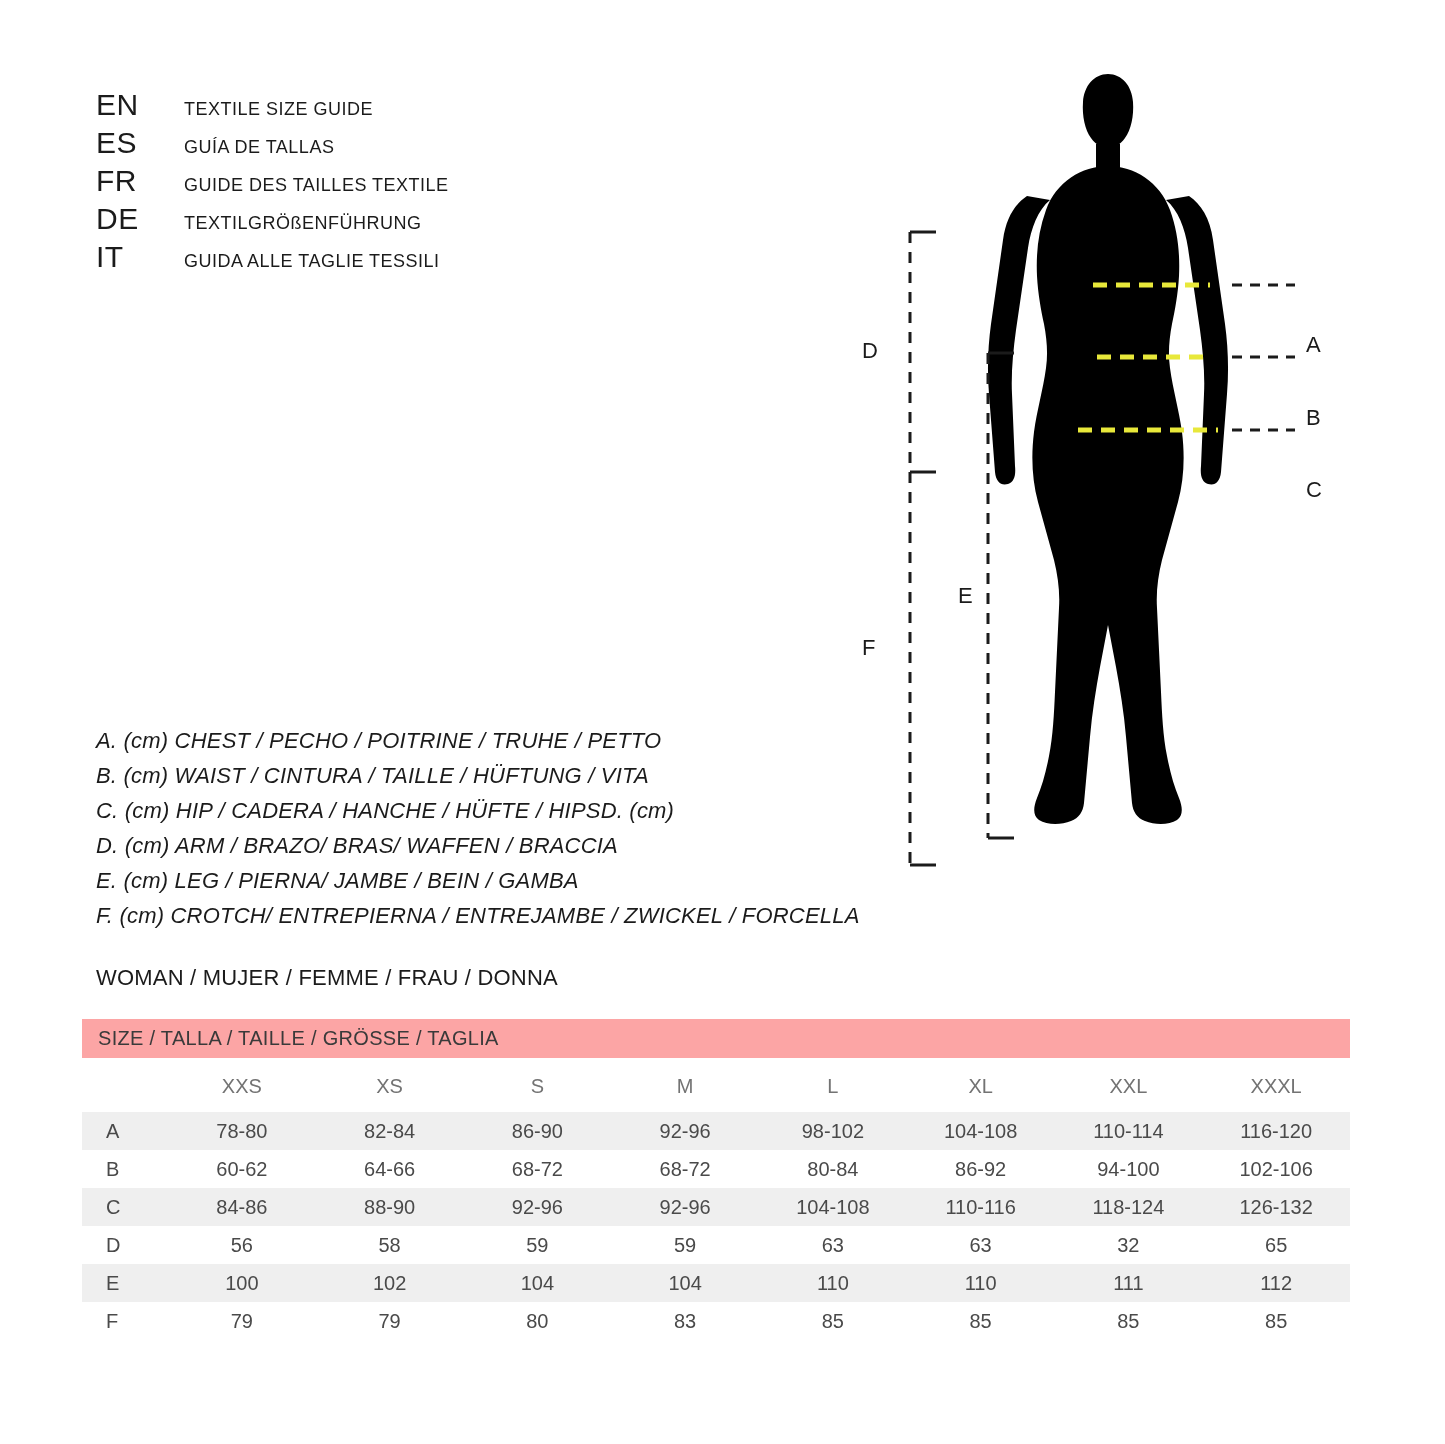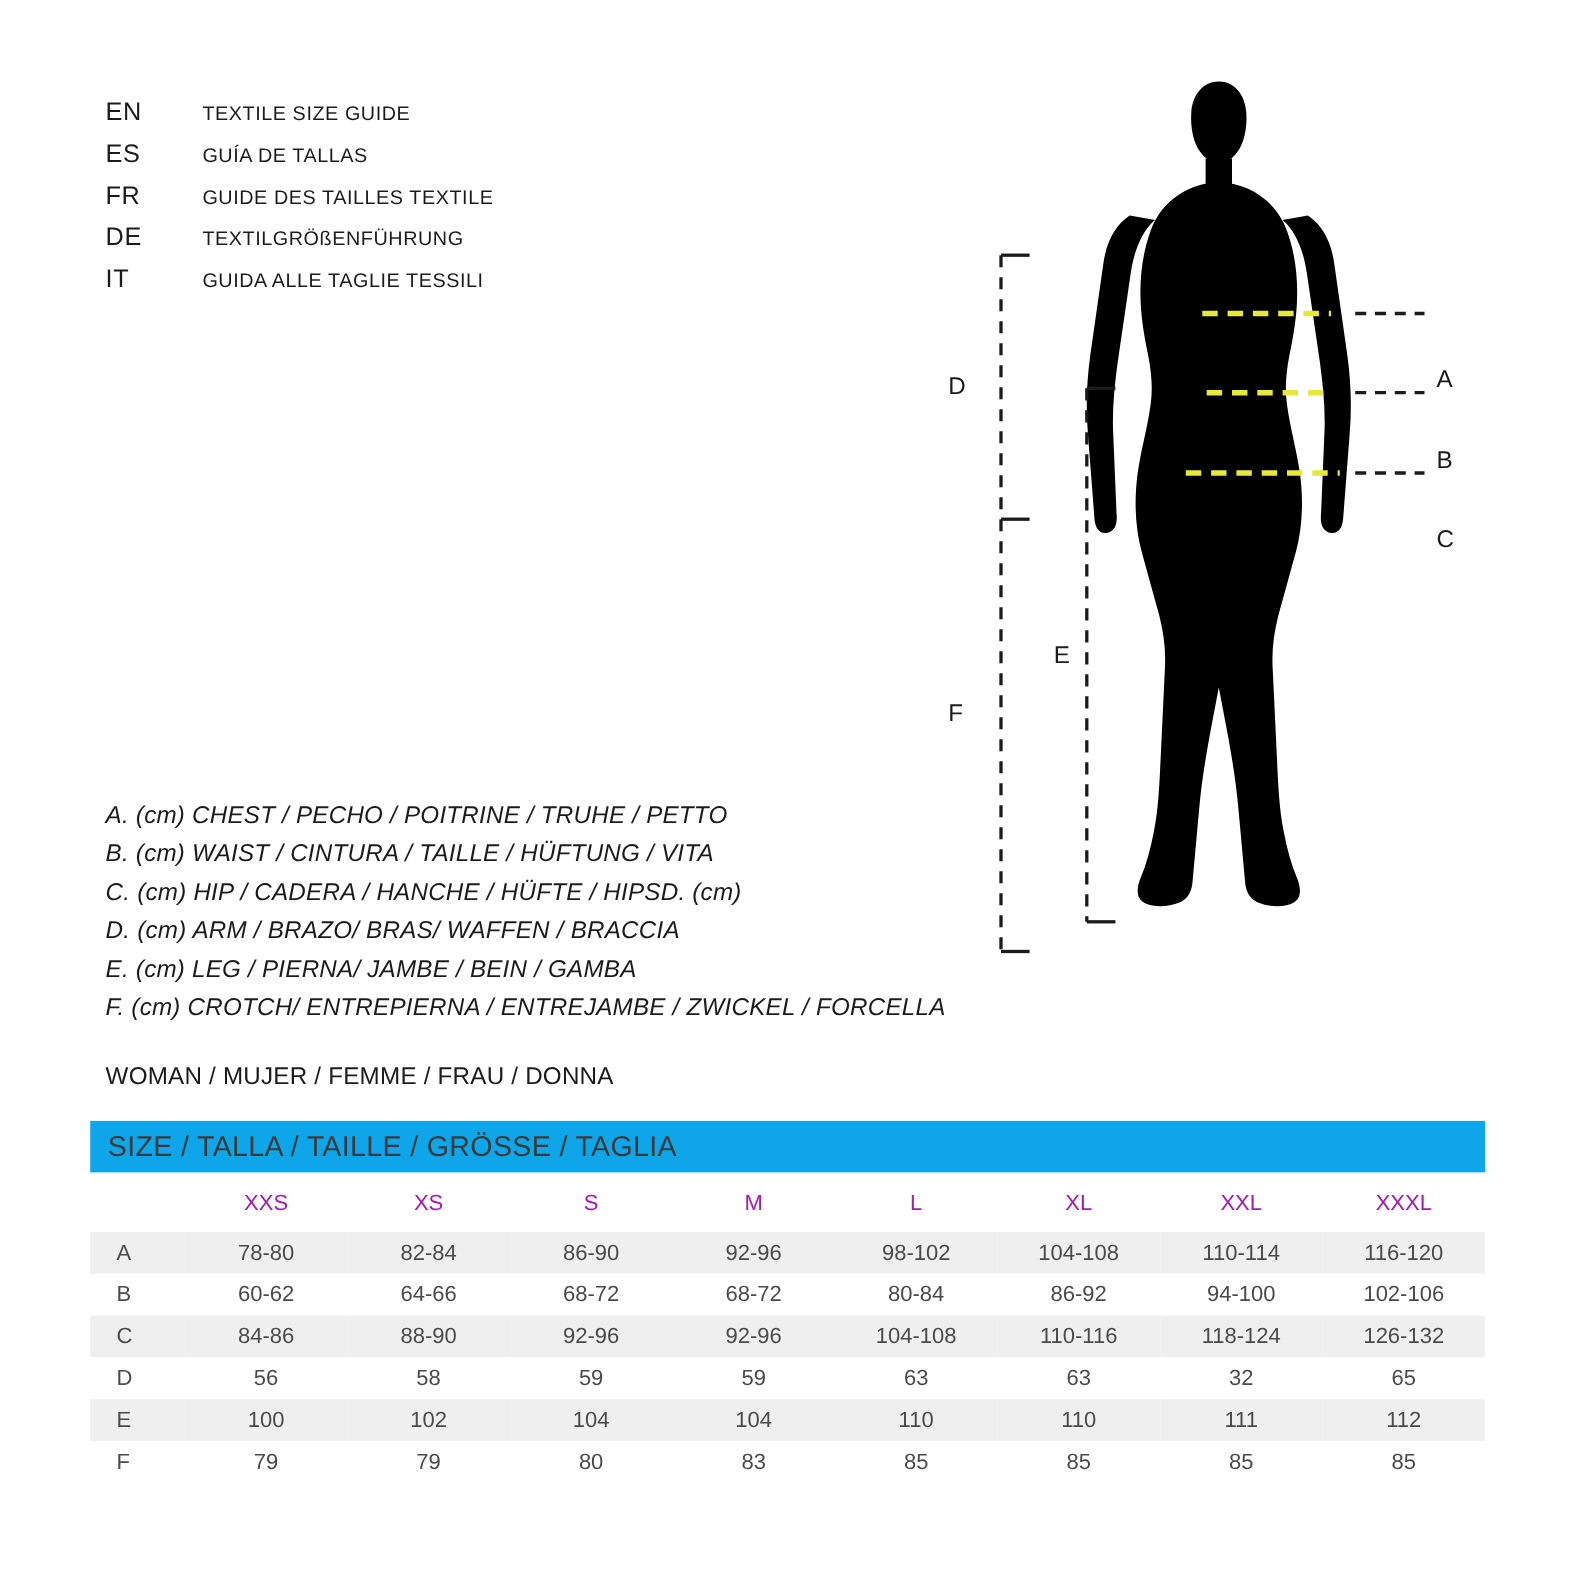--- a/index.html
+++ b/index.html
@@ -2,34 +2,34 @@
 <html><head>
 <meta charset="utf-8">
 <style>
   html,body{margin:0;padding:0;background:#ffffff;}
   body{width:1445px;height:1444px;font-family:"Liberation Sans",sans-serif;color:#1b1b1b;overflow:hidden;}
   .page{position:relative;width:1445px;height:1444px;}
 
   
   .titles{position:absolute;left:96px;top:88px;}
   .title-row{display:flex;align-items:baseline;height:38px;}
-  .title-lang{width:88px;font-size:23px;letter-spacing:.5px;color:#1b1b1b;}
+  .title-lang{width:88px;font-size:30px;letter-spacing:.5px;color:#1b1b1b;}
   .title-text{font-size:18px;letter-spacing:.5px;color:#1b1b1b;white-space:nowrap;}
 
   
   .legend{position:absolute;left:96px;top:723px;}
   .legend-line{font-size:22px;letter-spacing:.2px;line-height:35px;white-space:nowrap;color:#1b1b1b;font-style:italic;}
   .gender{position:absolute;left:96px;top:965px;font-size:22px;letter-spacing:.2px;color:#1b1b1b;white-space:nowrap;}
 
   
   .table-wrap{position:absolute;left:82px;top:1019px;width:1268px;}
   table{border-collapse:collapse;width:100%;table-layout:fixed;}
-  thead.bar th{background:#0ea5e9;text-align:left;font-weight:normal;font-size:26px;
+  thead.bar th{background:#fca5a5;text-align:left;font-weight:normal;font-size:20px;
       color:#3a3a3a;padding:8px 0 8px 16px;letter-spacing:.3px;}
-  .colhead td{font-size:20px;color:#a21caf;text-align:center;padding:10px 0 8px 0;font-weight:normal;}
+  .colhead td{font-size:20px;color:#737373;text-align:center;padding:10px 0 8px 0;font-weight:normal;}
   .colhead td.rowlabel{text-align:left;padding-left:24px;}
   tbody td{font-size:20px;color:#4a4a4a;text-align:center;height:36px;}
   tbody td.rowlabel{text-align:left;padding-left:24px;color:#4a4a4a;}
   tbody tr.shaded td{background:#efefef;}
   tbody tr.plain td{background:#ffffff;}
 
   
   .figure{position:absolute;left:840px;top:60px;width:540px;height:840px;}
   .dim-label{position:absolute;font-size:22px;color:#1b1b1b;}
   .letter-right{position:absolute;font-size:22px;color:#1b1b1b;}

